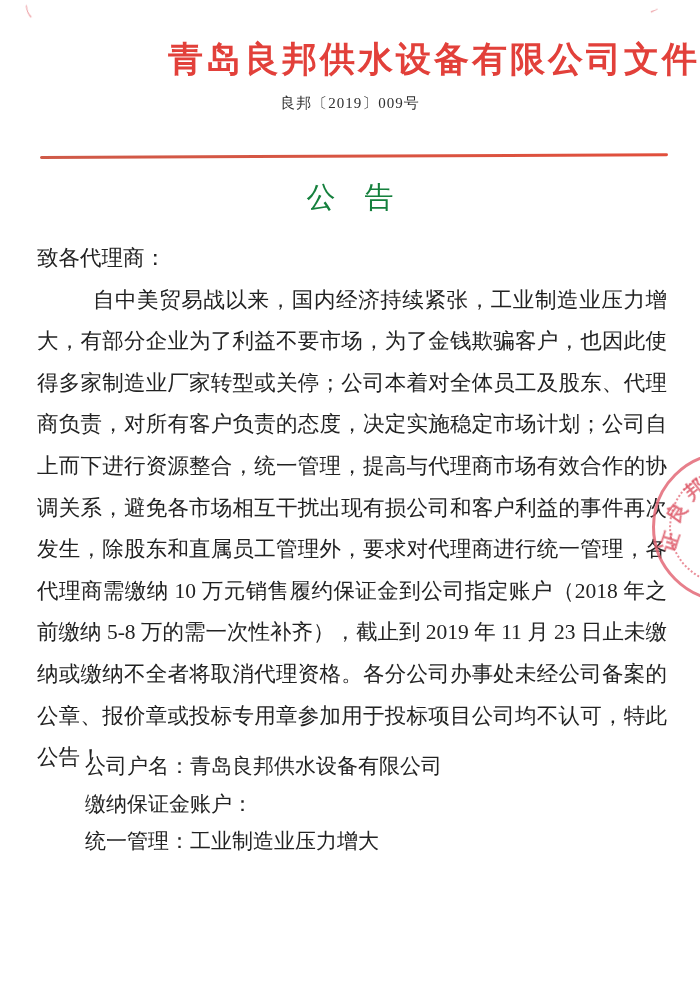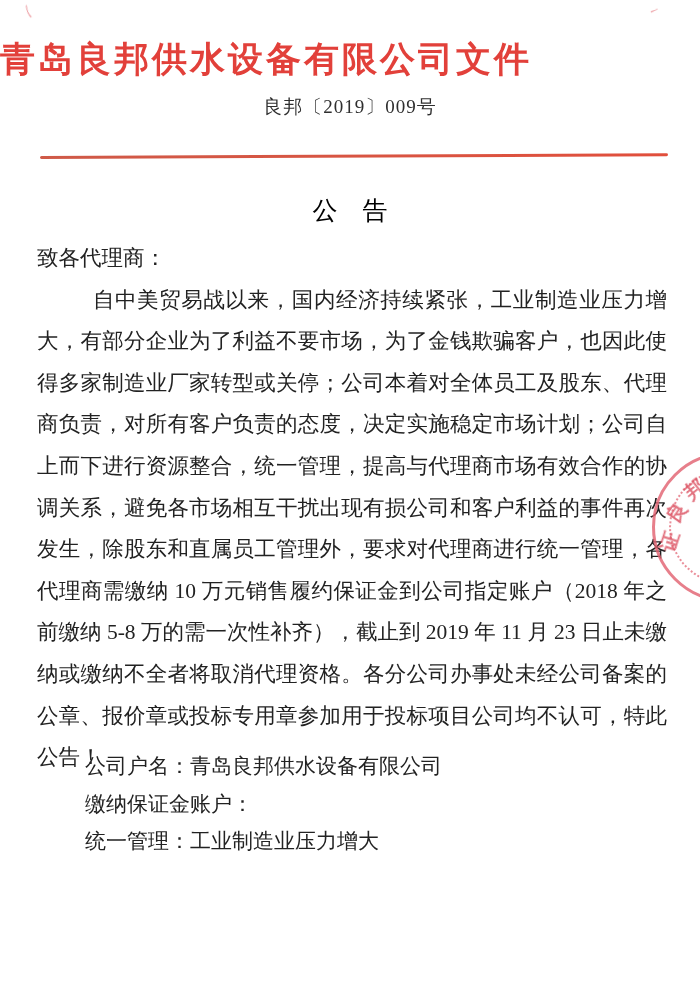--- a/index.html
+++ b/index.html
@@ -17,44 +17,44 @@
     color:rgba(225,90,100,.65);
     font-size:13px;line-height:13px;
     transform:rotate(8deg);
     filter:blur(.4px);
   }
   .corner-mark.tl{left:22px;top:5px;}
   .corner-mark.tr{left:648px;top:6px;transform:rotate(-6deg);}
 
   .doc-title{
     position:absolute;left:0;right:0;top:36px;
-    margin:0;text-align:left;
+    margin:0;text-align:right;
     font-size:35px;font-weight:bold;
     letter-spacing:3px;
     color:#e2403a;
   }
   .doc-number{
     position:absolute;left:0;right:0;top:94px;
     text-align:center;
-    font-size:19px;letter-spacing:1px;
+    font-size:15px;letter-spacing:1px;
     color:#2e2e2e;
   }
   .red-rule{
     position:absolute;left:40px;top:156px;
     width:628px;height:3px;
     background:linear-gradient(to right,#cf5a48,#e14f3c);
     transform:rotate(-0.25deg);
     transform-origin:left center;
     border-radius:2px;
   }
   .notice-title{
     position:absolute;left:0;right:0;top:178px;
-    margin:16px;text-align:center;
-    font-size:25px;font-weight:400;
-    color:#000000;
+    margin:0;text-align:center;
+    font-size:29px;font-weight:400;
+    color:#15803d;
   }
   .body-text{
     position:absolute;left:37px;right:33px;top:238px;
     font-size:21.5px;line-height:41.6px;
     text-align:justify;
     color:#222222;
   }
   .body-text p{margin:0;}
   .body-text .para{text-indent:2.6em;}
 

